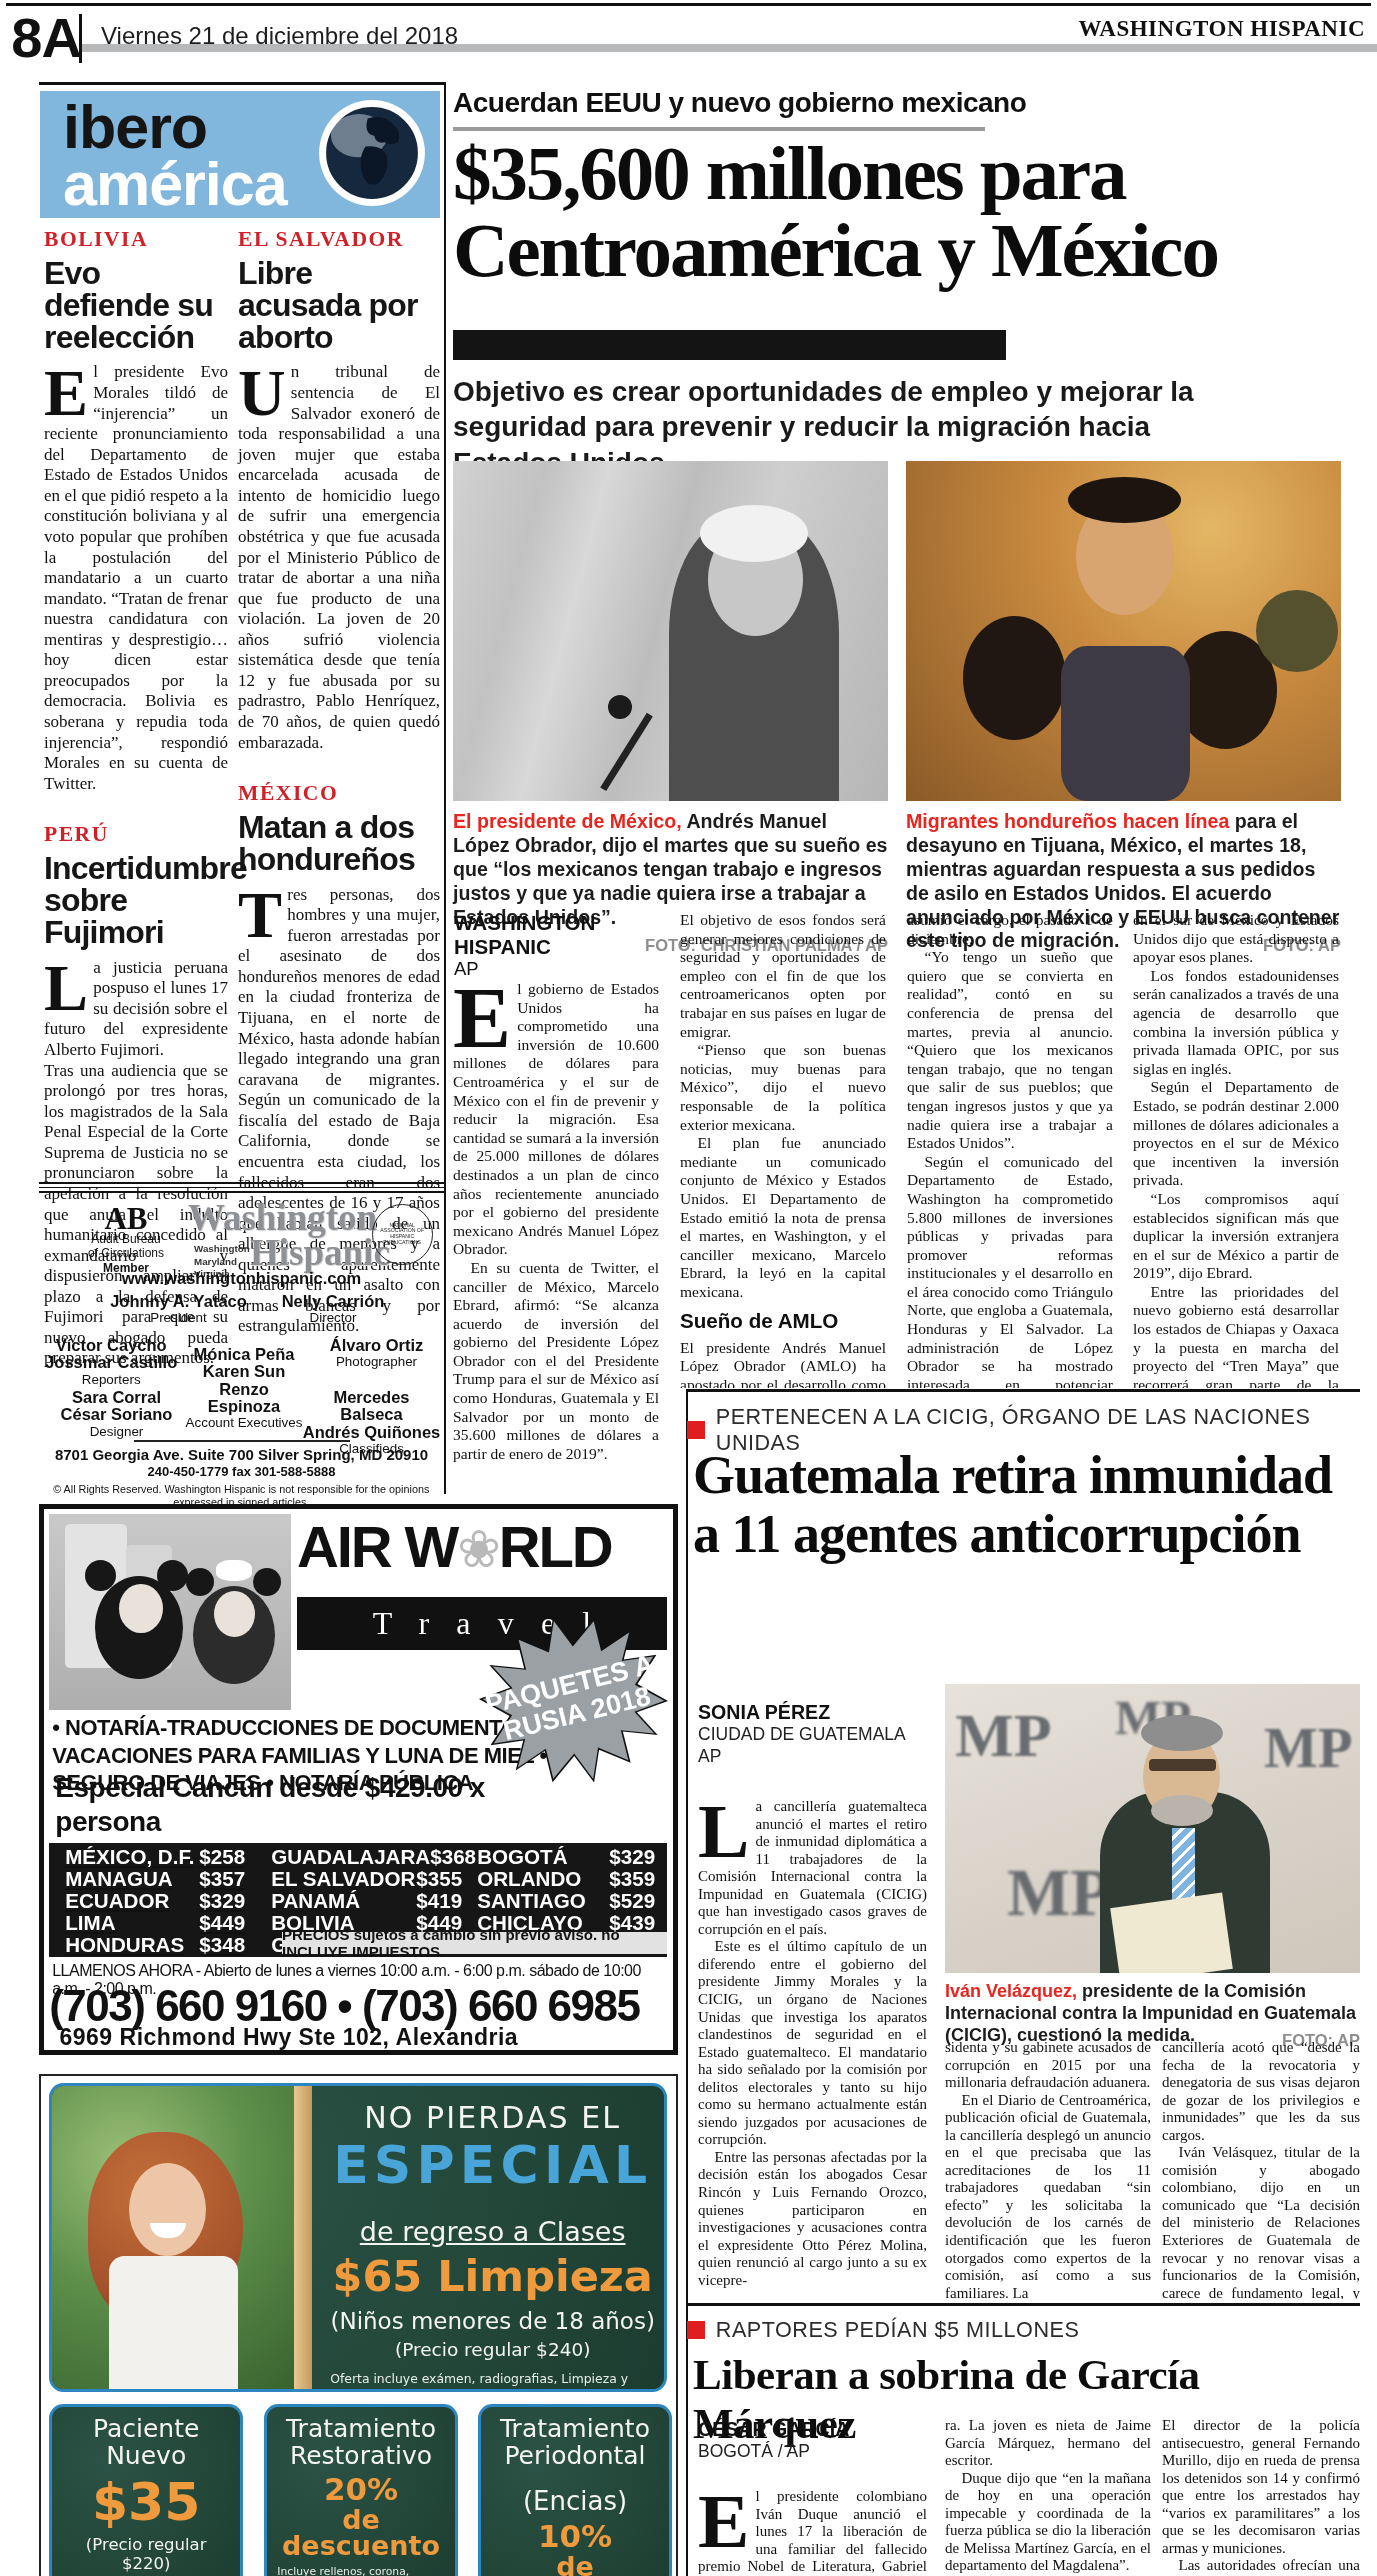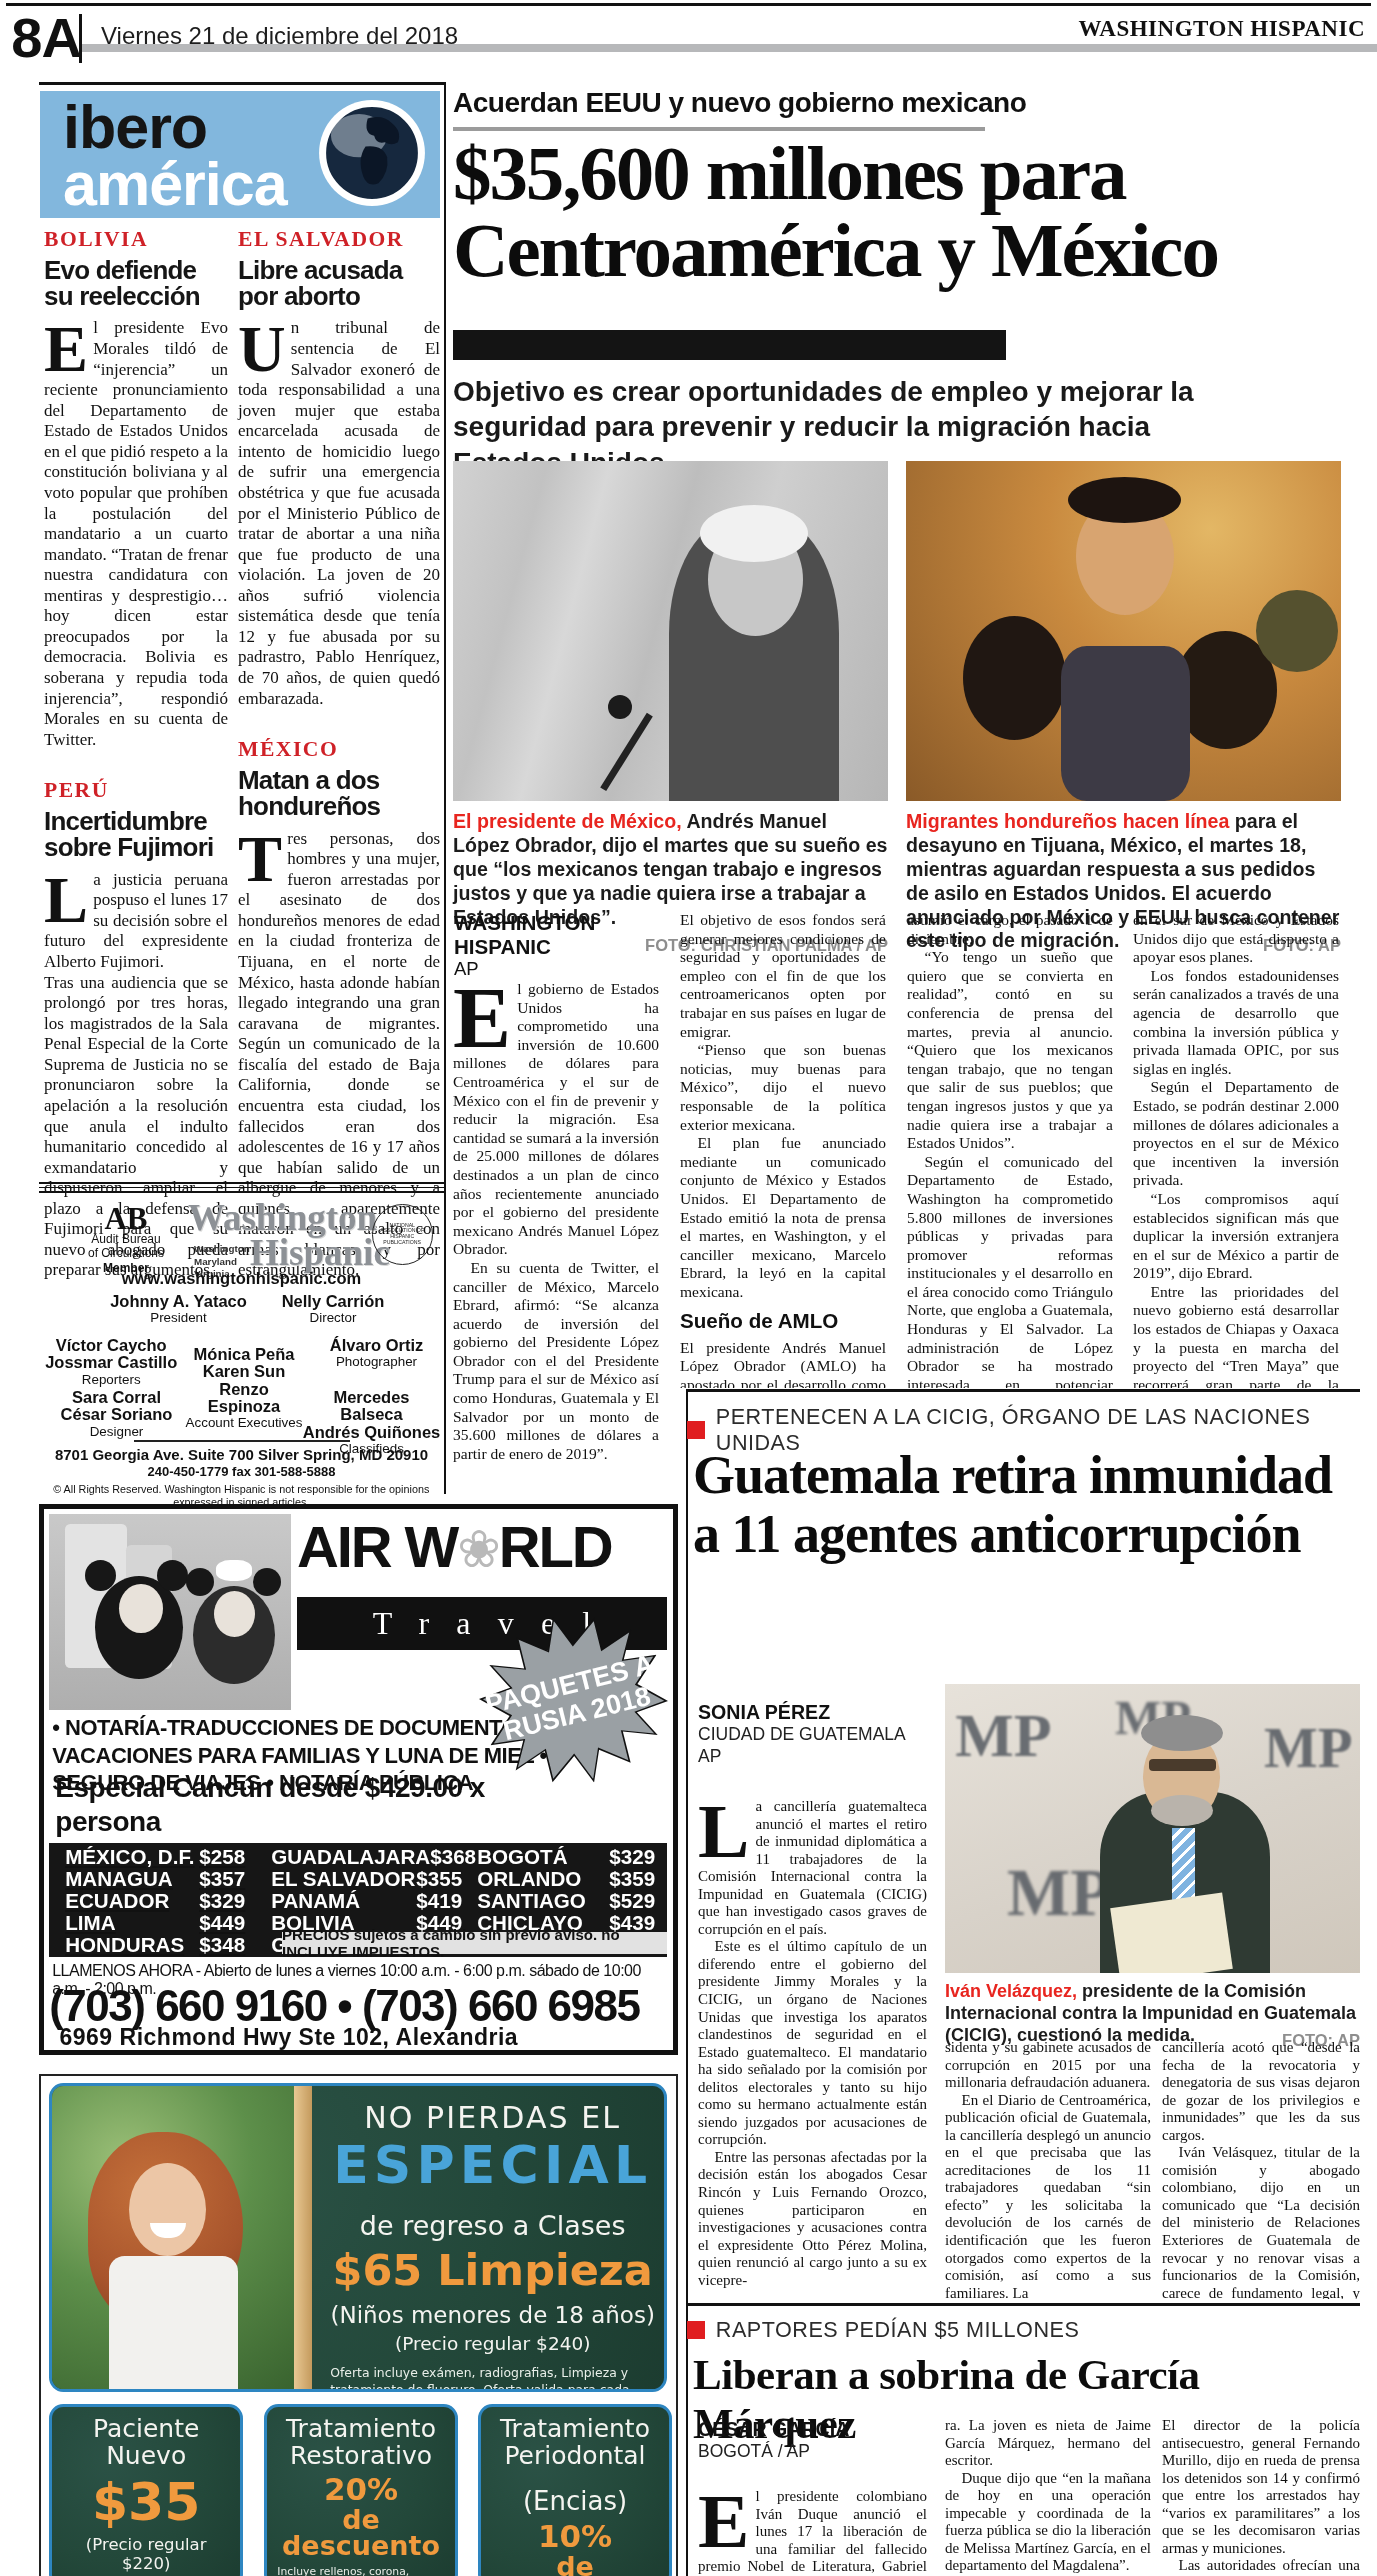--- a/index.html
+++ b/index.html
@@ -20,21 +20,21 @@
 
   
   #ibero-rule{left:39px;top:82px;width:405px;height:2.6px;background:#111;}
   #ibero-divider{left:444px;top:82px;width:2.1px;height:1412px;background:#111;}
   #ibero-box{left:40px;top:91px;width:400px;height:127px;background:#82b7dd;overflow:hidden;}
   #ib-t1{left:23px;top:1px;font-size:61px;font-weight:bold;color:#151515;letter-spacing:-1px;}
   #ib-t2{left:23px;top:58px;font-size:61px;font-weight:bold;color:#ffffff;letter-spacing:-1px;}
   #ib-globe{right:14.4px;top:8.2px;width:108px;height:108px;}
   .country{font-family:"Liberation Serif",serif;font-weight:bold;color:#cf2127;font-size:21.6px;
            letter-spacing:1.5px;margin:28px 0 5.2px 0;}
-  .ib-head{font-weight:900;font-size:26px;line-height:1.0;letter-spacing:-0.8px;color:#161616;margin:0 0 9.3px 0;}
+  .ib-head{font-weight:900;font-size:32px;line-height:1.0;letter-spacing:-0.8px;color:#161616;margin:0 0 9.3px 0;}
   .ib-body{font-family:"Liberation Serif",serif;font-size:17px;line-height:1.21;color:#111;}
   .ib-body .dc{float:left;font-size:66px;line-height:0.82;font-weight:bold;padding:3.1px 5.2px 0 0;
                font-family:"Liberation Serif",serif;}
   #ibero-colA{left:44px;top:227px;width:184px;}
   #ibero-colB{left:238px;top:227px;width:202px;}
   #ibero-colA .country:first-child,#ibero-colB .country:first-child{margin-top:0;}
 
   
   #m-kicker{left:453px;top:87px;font-size:28px;font-weight:bold;letter-spacing:-0.5px;}
   #m-kickrule{left:453px;top:127px;width:532px;height:4.1px;background:#9b9b9b;}
@@ -168,21 +168,21 @@
      background:radial-gradient(circle at 40% 30%,#c4703a 0%,#a8542c 60%,#7e3c1e 100%);}
   #dgirl .face{position:absolute;left:77px;top:77px;width:77px;height:93px;border-radius:50%;
      background:#ecc6a6;}
   #dgirl .smile{position:absolute;left:98px;top:137px;width:36px;height:14.4px;border-radius:0 0 20.6px 20.6px;background:#fff;}
   #dgirl .shirt{position:absolute;left:57px;top:170px;width:129px;height:139px;border-radius:15.5px 15.5px 0 0;background:#f2f1ee;}
   #dwood{position:absolute;left:242px;top:0;width:17.5px;height:100%;background:linear-gradient(90deg,#e8c893,#c49a5d);}
   #dtxt{position:absolute;left:278px;top:13.4px;width:325px;text-align:center;color:#fff;}
   .ch-w{color:#f4f4f0;} .ch-b{color:#49a4d8;} .ch-o{color:#f09a3e;}
   #dt1{font-size:30px;letter-spacing:2.1px;font-family:"DejaVu Sans",sans-serif;}
   #dt2{font-size:52px;letter-spacing:5.2px;font-weight:bold;font-family:"DejaVu Sans",sans-serif;}
-  #dt3{font-size:27px;margin-top:15px;font-family:"DejaVu Sans",sans-serif;}
+  #dt3{font-size:27px;margin-top:21px;font-family:"DejaVu Sans",sans-serif;text-decoration:underline;}
   #dt4{font-size:43px;font-weight:bold;margin-top:4.1px;font-family:"DejaVu Sans",sans-serif;}
   #dt5{font-size:23px;margin-top:7.2px;font-family:"DejaVu Sans",sans-serif;}
   #dt6{font-size:18.5px;margin-top:5.2px;font-family:"DejaVu Sans",sans-serif;}
   #dfine{font-size:12.4px;line-height:1.35;margin-top:11.3px;text-align:left;color:#e9efe9;
          font-family:"DejaVu Sans",sans-serif;}
   .coupon{position:absolute;top:328px;width:194px;height:185px;text-align:center;color:#fff;
           font-family:"DejaVu Sans",sans-serif;padding:9.3px 10.3px;box-sizing:border-box;}
   #cp1{left:8.2px;} #cp2{left:223px;} #cp3{left:437px;}
   .cp-title{font-size:25px;line-height:1.05;}
   .cp-price{font-size:52px;font-weight:bold;margin:3.1px 0;}

